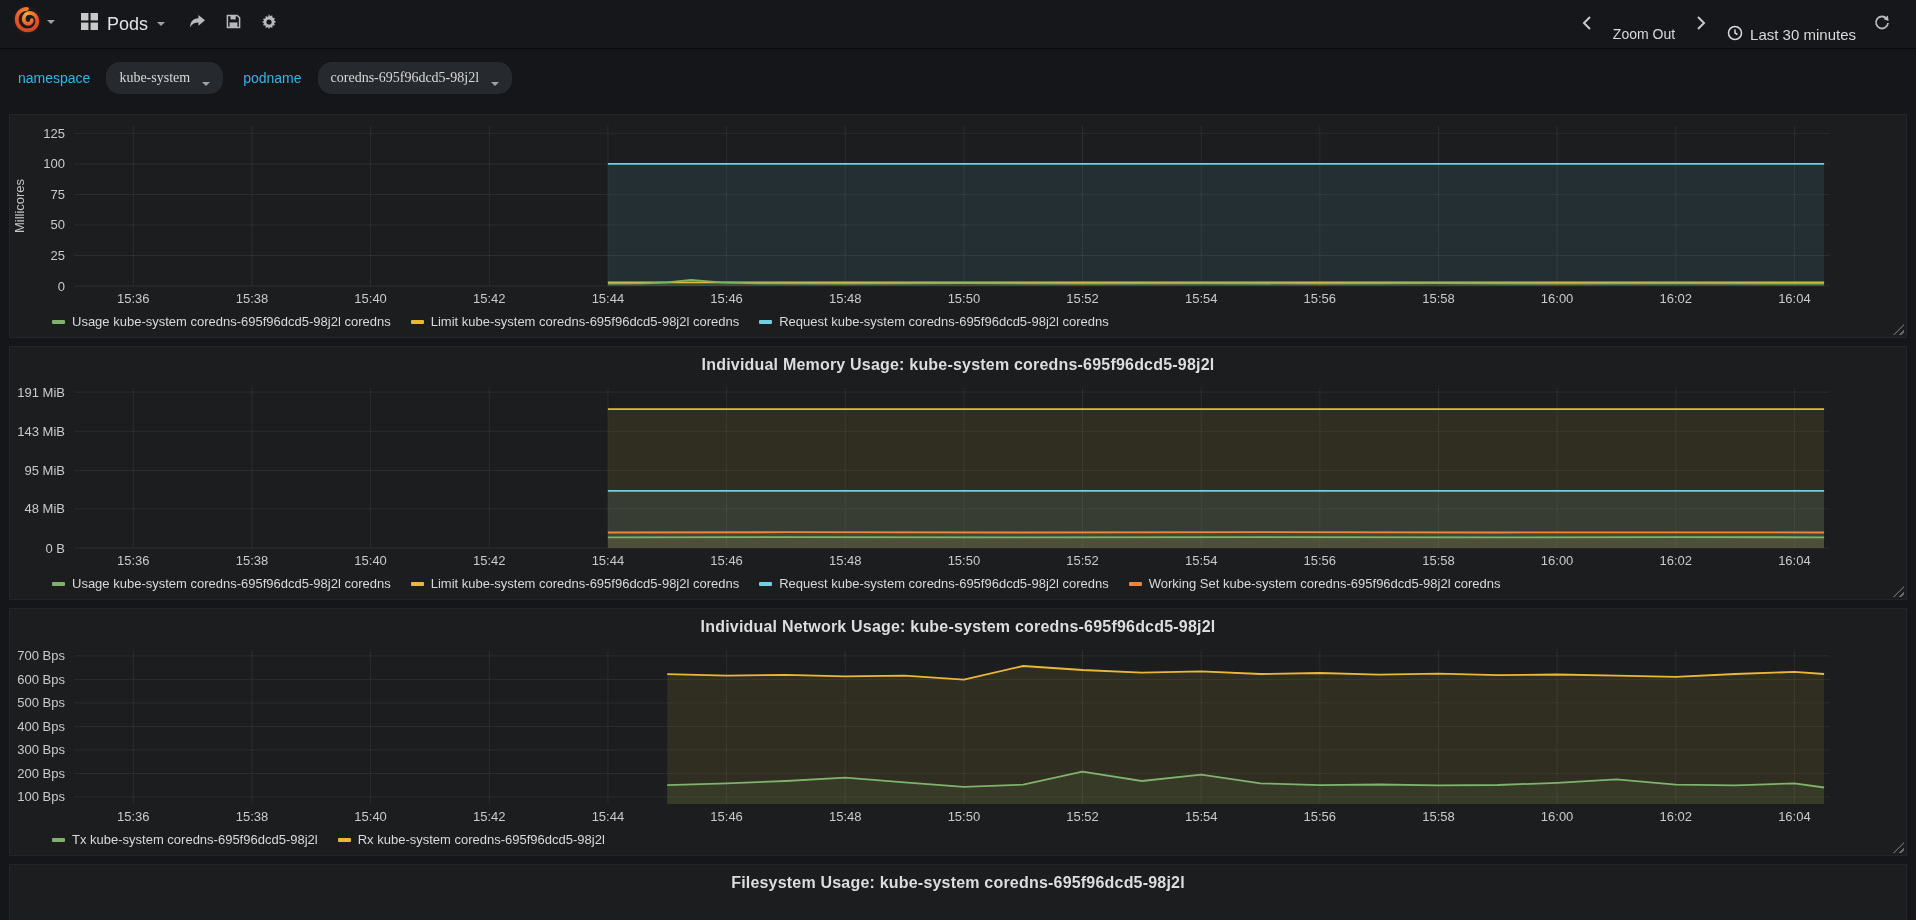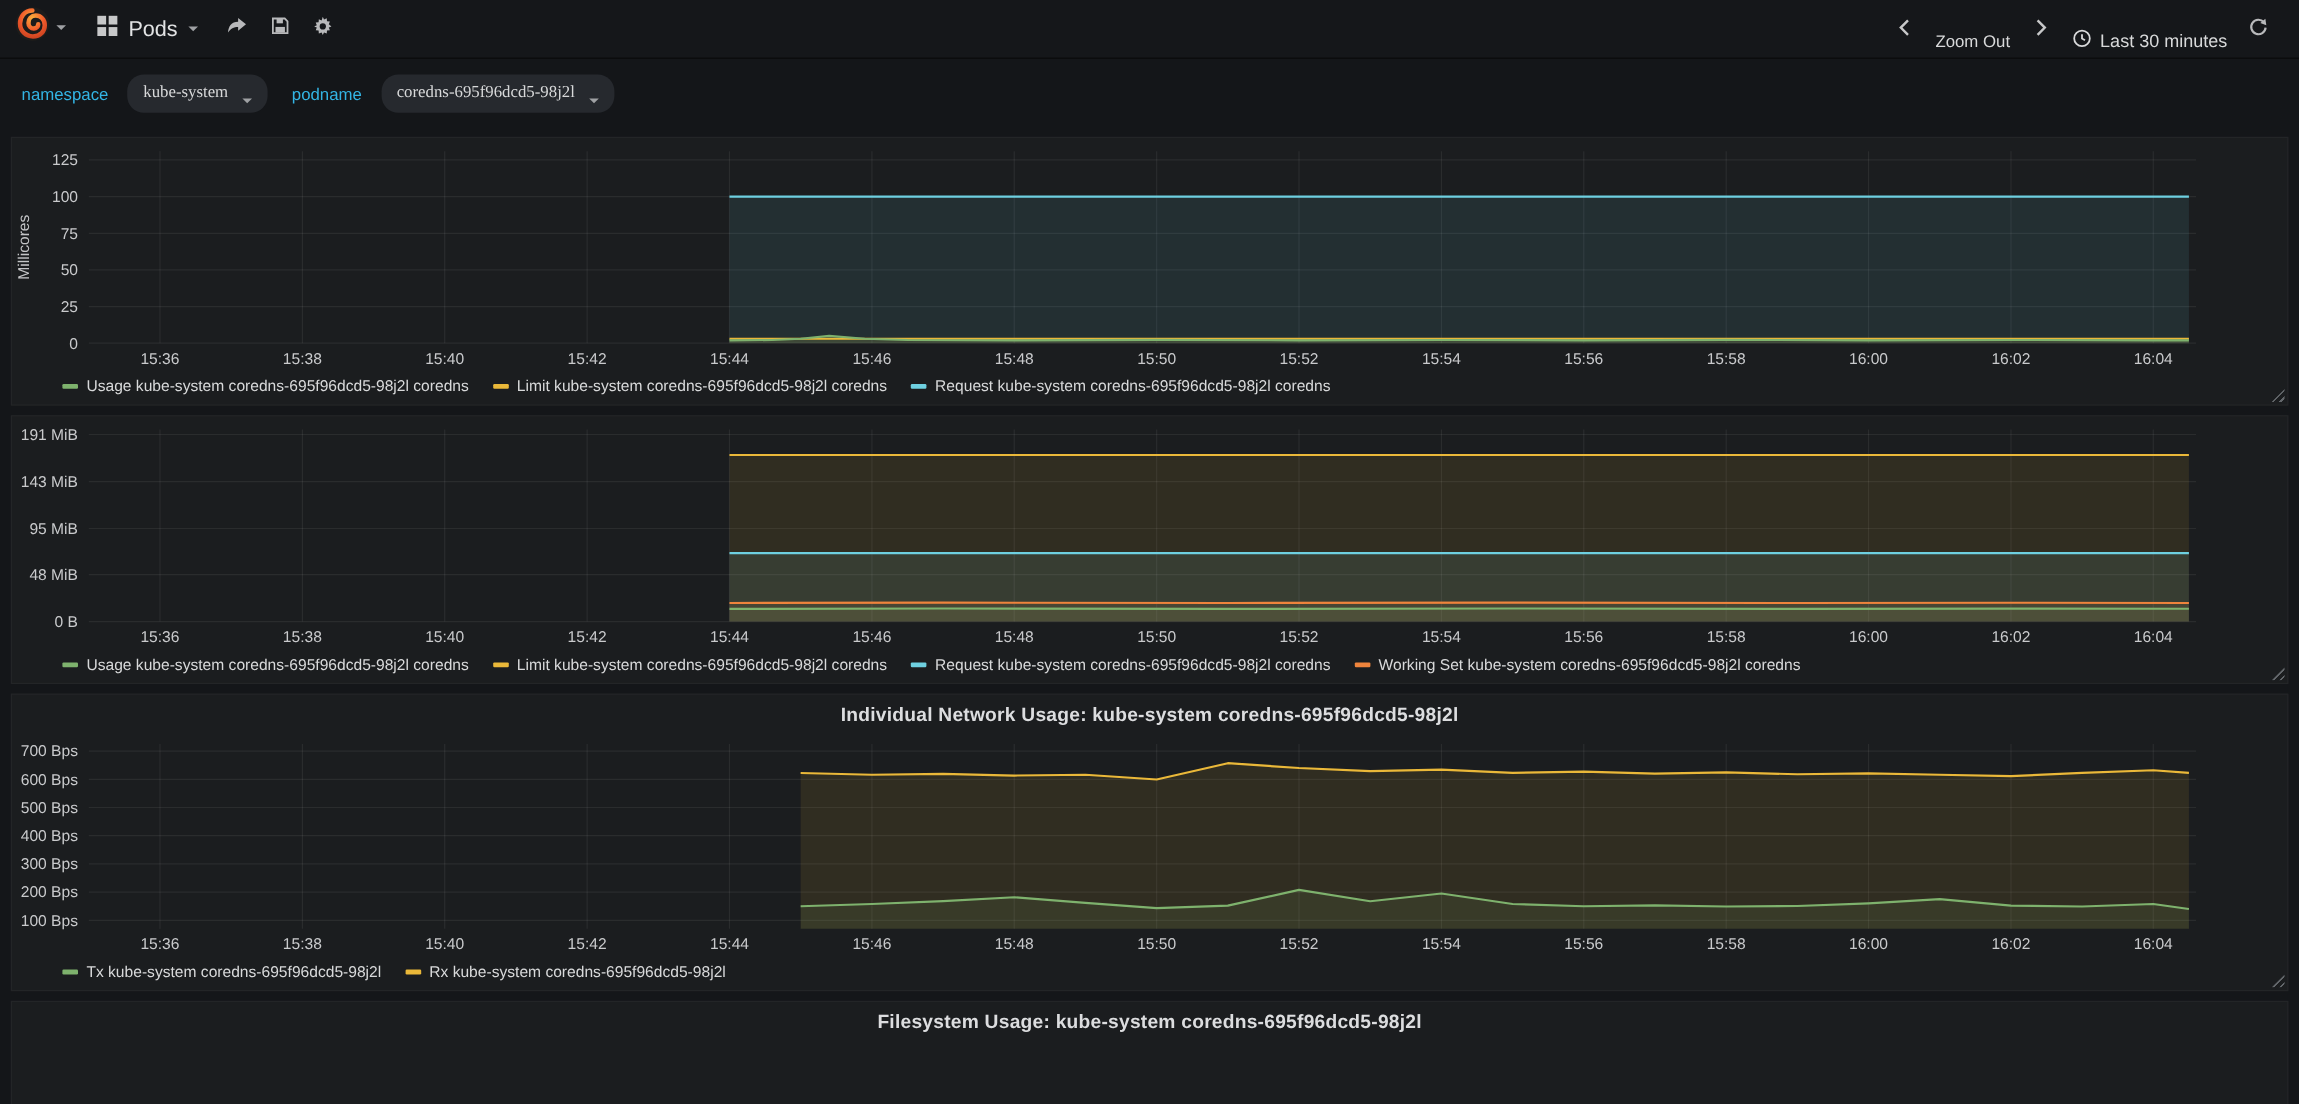--- a/index.html
+++ b/index.html
@@ -240,20 +240,21 @@
         </span>
         <span class="legend-item">
           <span class="legend-swatch" style="background:#6ed0e0"></span>
           <span class="legend-text">Request kube-system coredns-695f96dcd5-98j2l coredns</span>
         </span>
       </div>
     <span class="resize-handle"></span>
   </section>
 
   <section class="panel">
+    <div class="panel-title">Individual Memory Usage: kube-system coredns-695f96dcd5-98j2l</div>
     <div class="chart"><svg xmlns="http://www.w3.org/2000/svg" width="1896" height="192">
           <line class="grid" x1="123.3" y1="8" x2="123.3" y2="168"></line>
           <text class="xtick" x="123.3" y="185">15:36</text>
           <line class="grid" x1="242.0" y1="8" x2="242.0" y2="168"></line>
           <text class="xtick" x="242.0" y="185">15:38</text>
           <line class="grid" x1="360.6" y1="8" x2="360.6" y2="168"></line>
           <text class="xtick" x="360.6" y="185">15:40</text>
           <line class="grid" x1="479.3" y1="8" x2="479.3" y2="168"></line>
           <text class="xtick" x="479.3" y="185">15:42</text>
           <line class="grid" x1="597.9" y1="8" x2="597.9" y2="168"></line>

